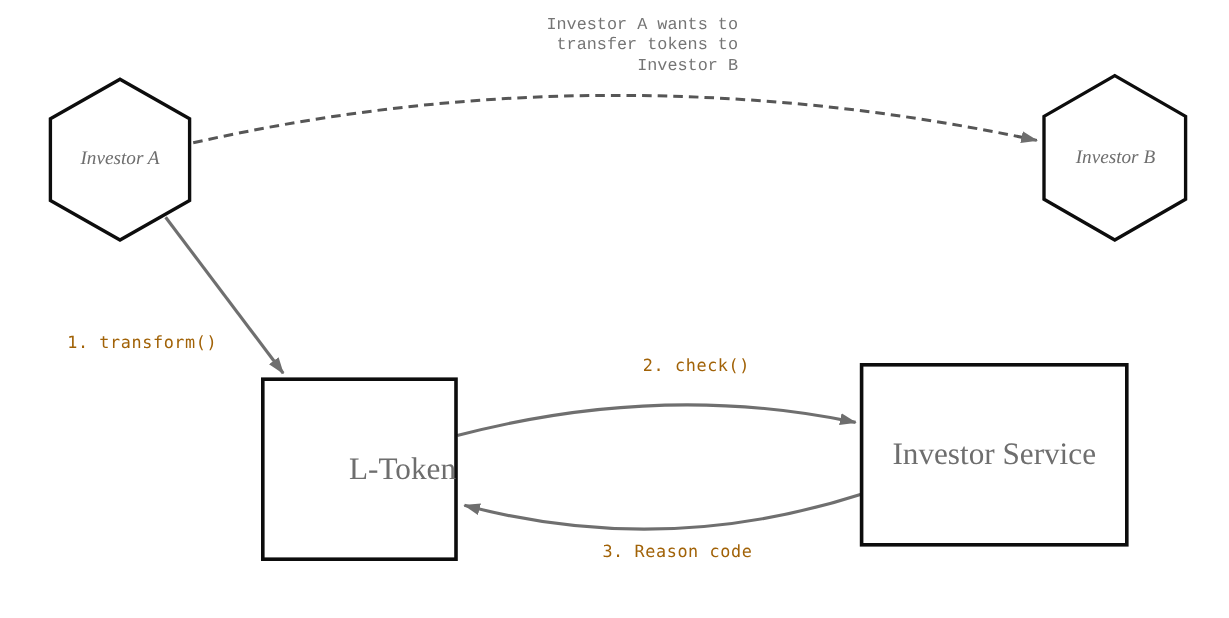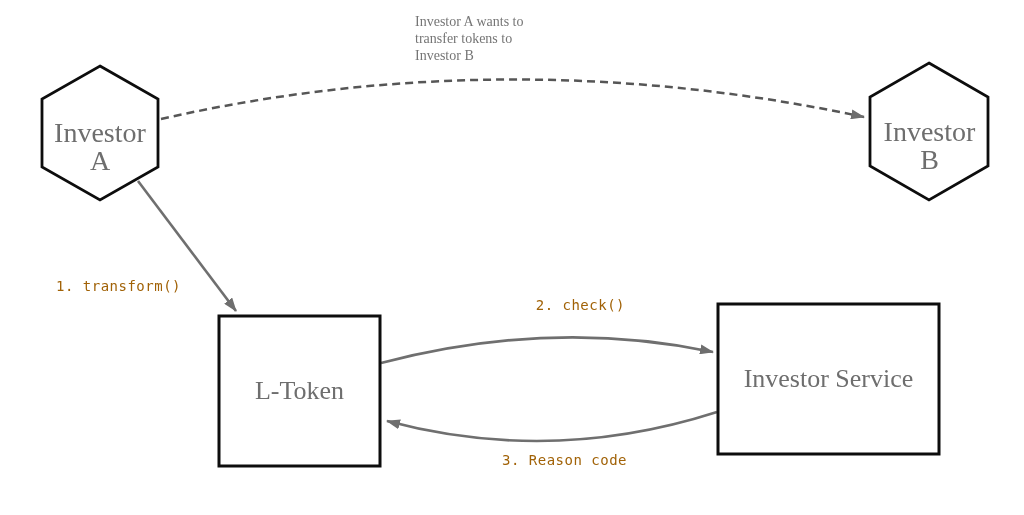--- a/index.html
+++ b/index.html
@@ -23,30 +23,31 @@
   .label {
     position: absolute;
     color: #6e6e6e;
     white-space: pre-line;
   }
   .node-label {
     text-align: center;
     font-family: "Liberation Serif", serif;
   }
   .hex-label {
-    font-size: 28px;
+    font-size: 16px;
     line-height: 28px;
+    font-style: italic;
   }
   .box-label {
     font-size: 26px;
     line-height: 30px;
   }
   .note-label {
-    text-align: left;
-    font-family: Liberation Serif, serif;
+    text-align: right;
+    font-family: Liberation Mono, monospace;
     font-size: 14px;
     line-height: 17px;
     color: #757575;
   }
   .edge-label {
     font-family: "DejaVu Sans Mono", "Liberation Mono", monospace;
     font-size: 14px;
     line-height: 16px;
     letter-spacing: 0.5px;
     color: #a16207;
@@ -86,21 +87,21 @@
   </svg>
 
   <div class="label note-label" style="left:415px; top:13px; width:200px;">Investor A wants to
 transfer tokens to
 Investor B</div>
 
   <div class="label node-label hex-label" style="left:42px; top:119px; width:116px;">Investor A</div>
 
   <div class="label node-label hex-label" style="left:871px; top:118px; width:117px;">Investor B</div>
 
-  <div class="label node-label box-label" style="left:219px; top:376px; width:161px;">L-Token</div>
+  <div class="label node-label box-label" style="left:219px; top:376px; width:161px;text-align:right;">L-Token</div>
 
   <div class="label node-label box-label" style="left:718px; top:364px; width:221px;">Investor Service</div>
 
   <div class="label edge-label" style="left:56px; top:278px;">1. transform()</div>
 
   <div class="label edge-label centered" style="left:465px; top:297px; width:160px;">2. check()</div>
 
   <div class="label edge-label centered" style="left:467px; top:452px; width:160px;">3. Reason code</div>
 
 </div>

